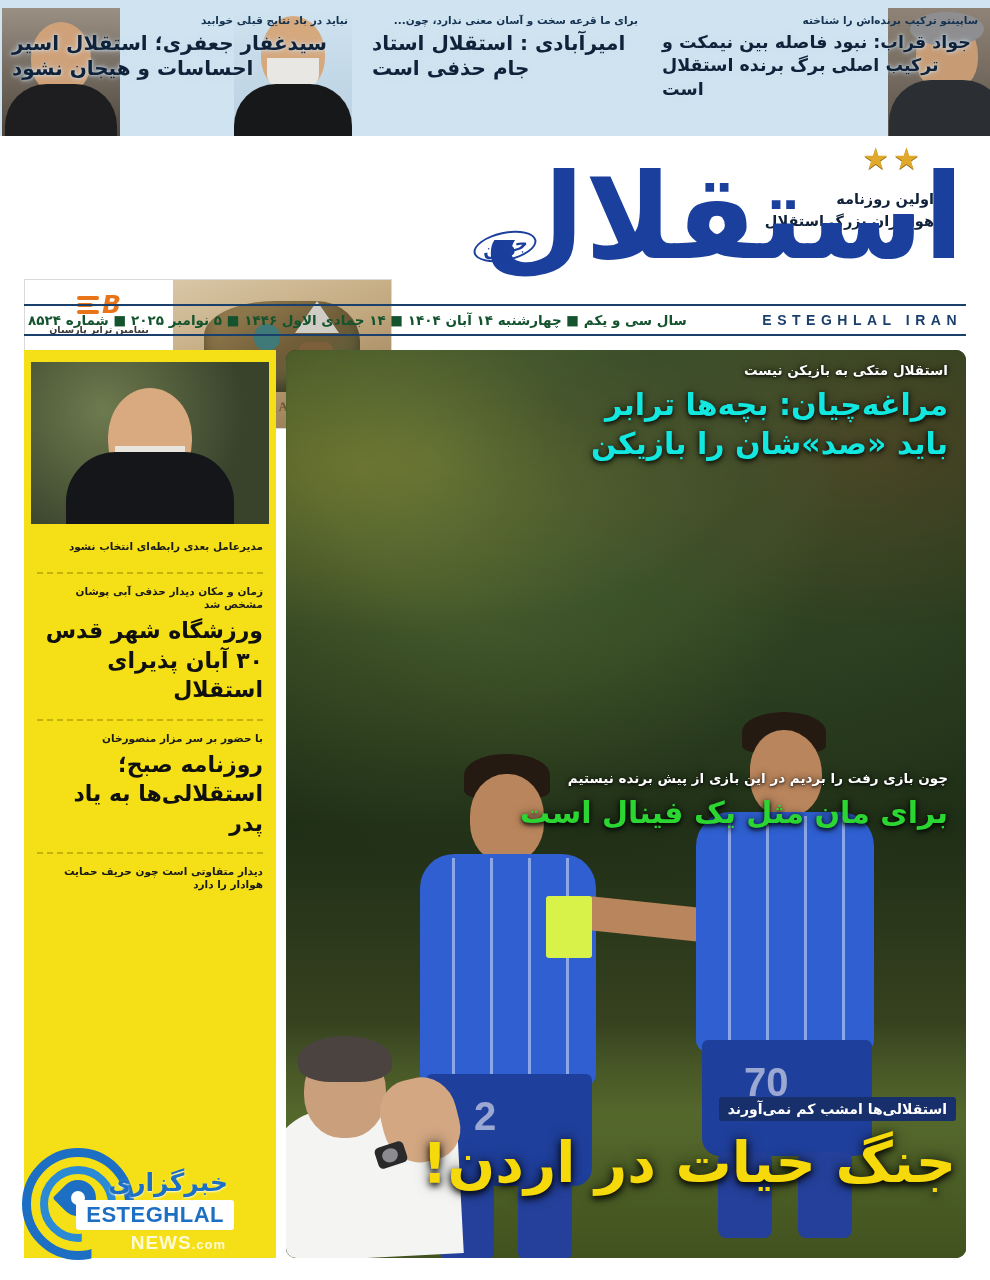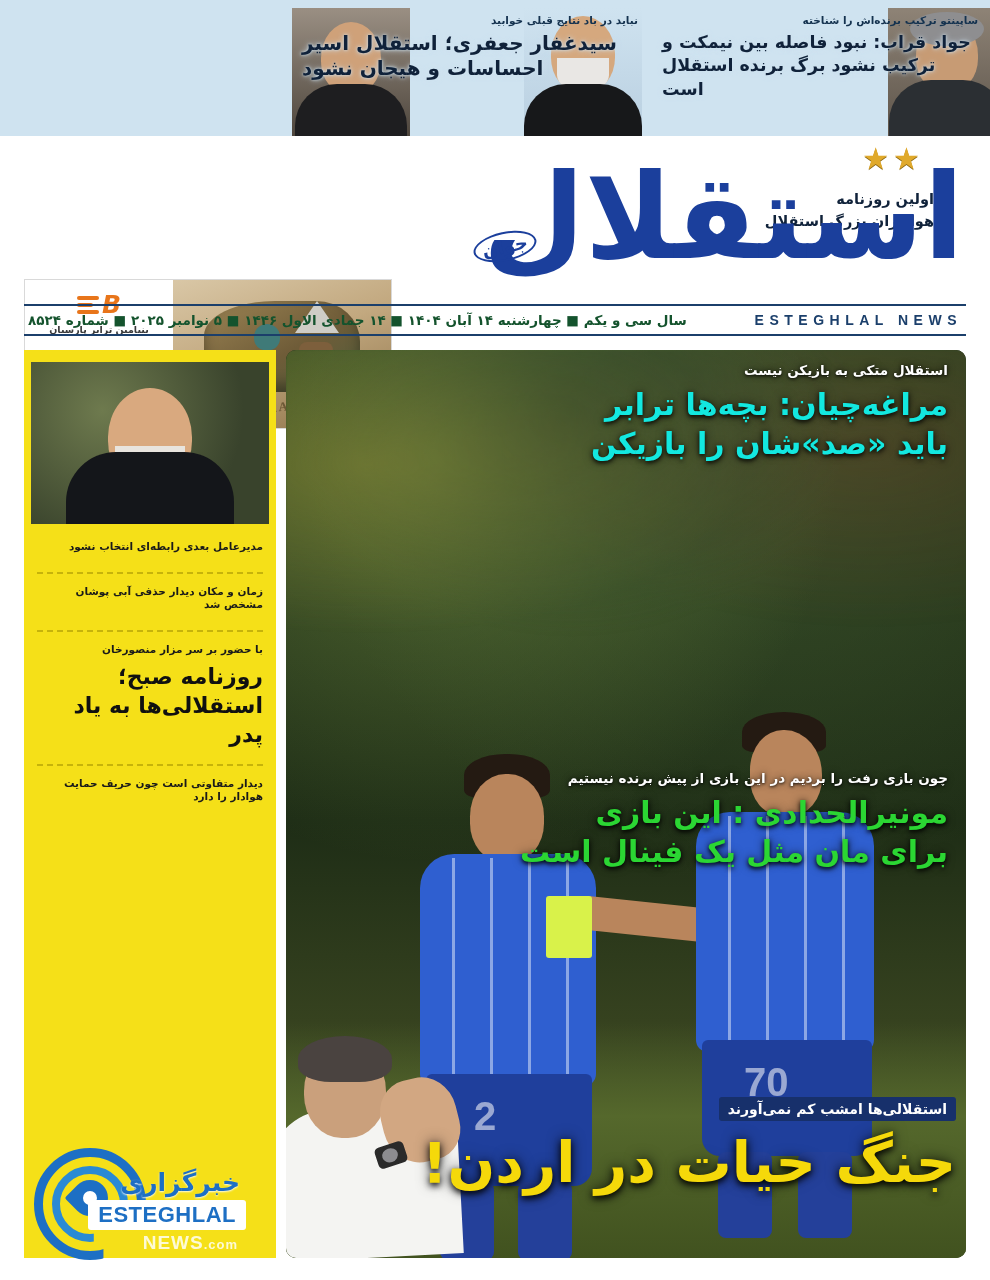--- a/index.html
+++ b/index.html
@@ -280,21 +280,21 @@
     position:absolute; bottom:92px; left:106px; width:30px; height:22px;
     background:#2a2a2a; border-radius:5px; transform:rotate(-18deg);
   }
   .coach .c-watch:after{
     content:""; position:absolute; left:6px; top:4px; width:16px;height:14px;
     background:#8c8c90; border-radius:50%;
   }
 
   
   .watermark{
-    position:absolute; left:24px; bottom:8px; width:228px; height:132px; z-index:30;
+    position:absolute; left:12px; bottom:8px; width:228px; height:132px; z-index:30;
   }
   .wm-ring{
     position:absolute; left:10px; top:8px; width:112px; height:112px;
     border-radius:50%; border:9px solid #1d6fc4;
     clip-path:polygon(0 0,100% 0,100% 62%,62% 62%,62% 100%,0 100%);
   }
   .wm-ring2{
     position:absolute; left:28px; top:26px; width:76px; height:76px;
     border-radius:50%; border:8px solid #2a8ad4;
     clip-path:polygon(0 0,100% 0,100% 55%,55% 55%,55% 100%,0 100%);
@@ -335,23 +335,28 @@
     <div class="teaser b1">
       <div class="teaser-photo tp-left">
         <div class="face">
           <div class="bg" style="background:linear-gradient(180deg,#8e8376,#5d544a);"></div>
           <div class="head" style="top:10px;width:62px;height:74px;background:#c79b74;"></div>
           <div class="hairL" style="left:22px;top:4px;width:74px;height:34px;background:#8e8e90;"></div>
           <div class="body" style="width:116px;height:56px;background:#2b2f33;"></div>
         </div>
       </div>
       <div class="teaser-kicker">ساپینتو ترکیب برنده‌اش را شناخته</div>
-      <div class="teaser-title small">جواد قراب: نبود فاصله بین نیمکت و ترکیب نشود برگ برنده استقلال است</div>
-    </div>
-
+      <div class="teaser-title small">جواد قراب: نبود فاصله بین نیمکت و ترکیب اصلی برگ برنده استقلال است</div>
+    </div>
+
+    <div class="teaser b2">
+
+      <div class="teaser-kicker">برای ما قرعه سخت و آسان معنی ندارد، چون...</div>
+      <div class="teaser-title">امیرآبادی : استقلال استاد جام حذفی است</div>
+    </div>
 
     <div class="teaser b3">
 
       <div class="teaser-photo tp-mid">
         <div class="face">
           <div class="bg" style="background:linear-gradient(180deg,#9a8f83,#4e463d);"></div>
           <div class="head" style="top:14px;width:60px;height:72px;background:#cfa179;"></div>
           <div class="body" style="width:112px;height:52px;background:#1e1e20;"></div>
         </div>
       </div>
@@ -405,39 +410,40 @@
         <div class="mount"></div>
         <div class="dome"></div>
         <div class="arch"></div>
         <div class="iran">IRAN</div>
       </div>
     </div>
   </div>
 
   <div class="dateline">
     <div class="dateline-fa">سال سی و یکم ■ چهارشنبه ۱۴ آبان ۱۴۰۴ ■ ۱۴ جمادی الاول ۱۴۴۶ ■ ۵ نوامبر ۲۰۲۵ ■ شماره ۸۵۲۴</div>
-    <div class="dateline-en">ESTEGHLAL NEWS</div>
+    <div class="dateline-en">ESTEGHLAL IRAN</div>
   </div>
 
   <div class="sidebar">
 
     <div class="sb-photo">
       <div class="bg2"></div>
         <div class="head2"></div>
         <div class="beard"></div>
         <div class="body2"></div>
     </div>
 
     <div class="sb-item">
       <div class="sb-kicker">مدیرعامل بعدی رابطه‌ای انتخاب نشود</div>
     </div>
     <div class="sb-rule"></div>
 
     <div class="sb-item">
       <div class="sb-kicker">زمان و مکان دیدار حذفی آبی پوشان مشخص شد</div>
+      <div class="sb-title">ورزشگاه شهر قدس ۳۰ آبان پذیرای استقلال</div>
     </div>
     <div class="sb-rule"></div>
 
     <div class="sb-item">
       <div class="sb-kicker">با حضور بر سر مزار منصورخان</div>
       <div class="sb-title">روزنامه صبح؛ استقلالی‌ها به یاد پدر</div>
     </div>
     <div class="sb-rule"></div>
 
     <div class="sb-item">
@@ -490,21 +496,20 @@
     </div>
 
     <div class="ov ov1">
       <div class="ov-kicker">استقلال متکی به بازیکن نیست</div>
       <div class="ov-title ov-cyan">مراغه‌چیان: بچه‌ها ترابر</div>
       <div class="ov-title ov-cyan">باید «صد»شان را بازیکن</div>
     </div>
 
     <div class="ov ov2">
       <div class="ov-kicker">چون بازی رفت را بردیم در این بازی از پیش برنده نیستیم</div>
-      <div class="ov-title ov-green">مونیرالحدادی : این بازی</div>
       <div class="ov-title ov-green">برای مان مثل یک فینال است</div>
     </div>
 
     <div class="ov ov3">
       <div class="ov-kicker navy-band">استقلالی‌ها امشب کم نمی‌آورند</div>
       <div class="ov-title ov-yellow">جنگ حیات در اردن!</div>
     </div>
   </div>
 
   <div class="watermark">

